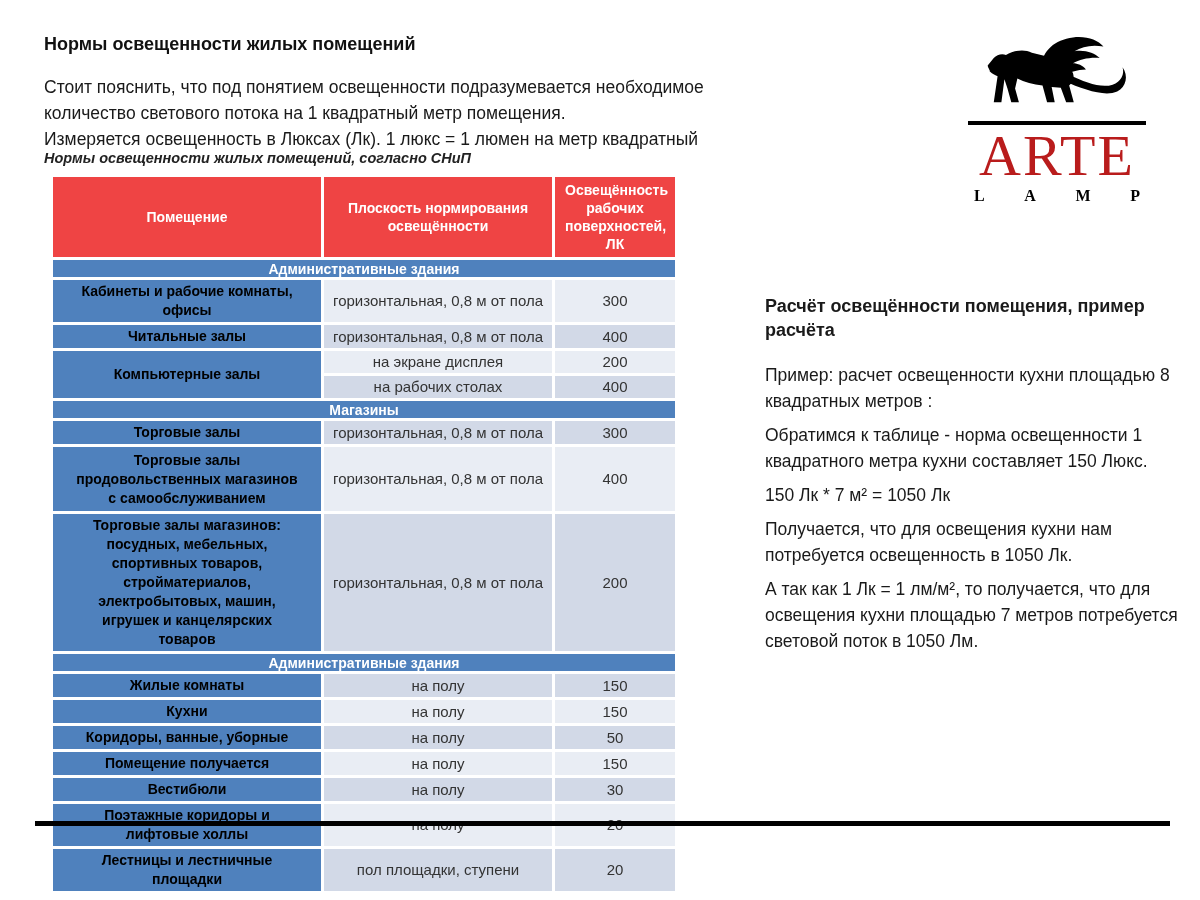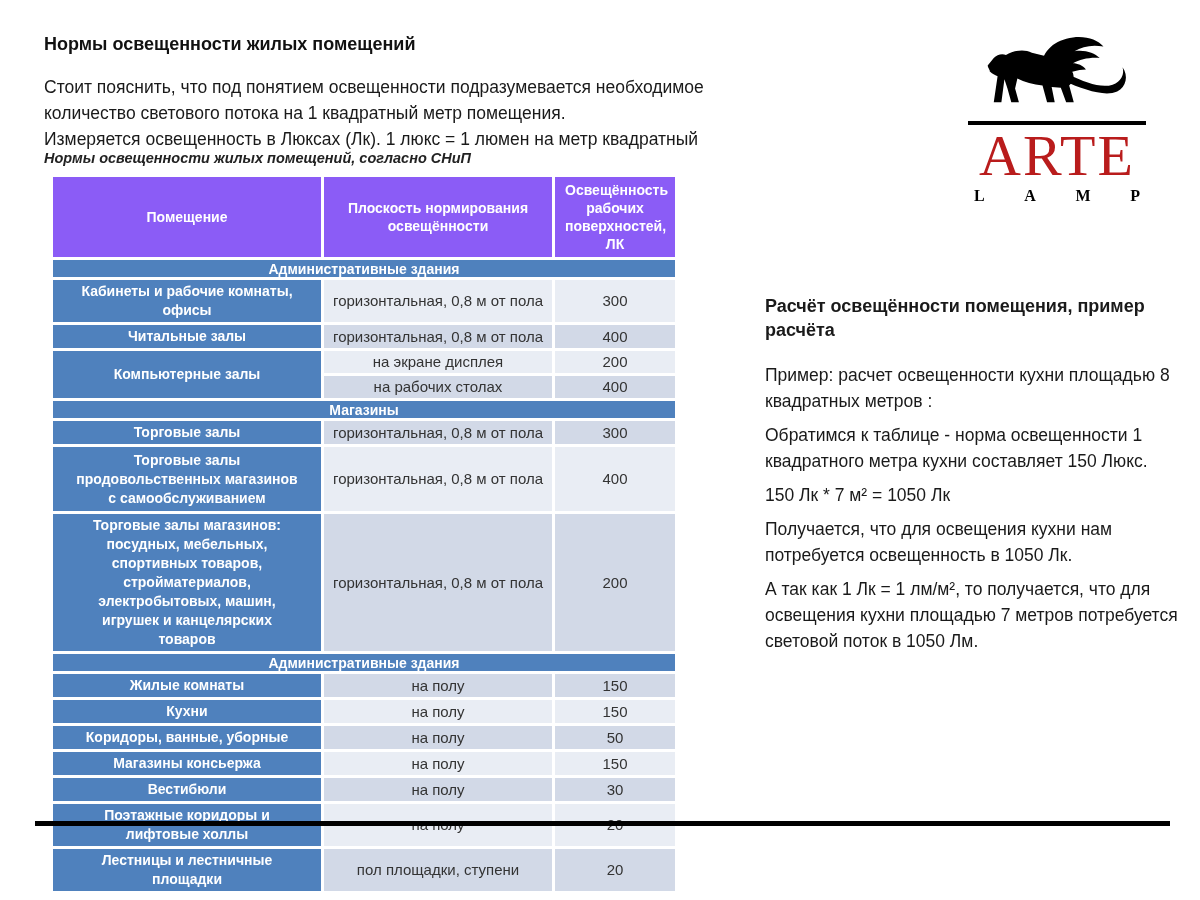--- a/index.html
+++ b/index.html
@@ -7,25 +7,25 @@
   .page { position:relative; width:1200px; height:900px; background:#fff; overflow:hidden; }
 
   .doc-title { position:absolute; left:44px; top:34px; font-size:18px; font-weight:bold; color:#111; }
   .intro { position:absolute; left:44px; top:74px; width:740px; font-size:17.5px; color:#1a1a1a; line-height:26px; }
   .table-caption { position:absolute; left:44px; top:150px; width:888px; text-align:left;
                    font-size:14.5px; font-style:italic; font-weight:bold; color:#222; }
 
   table.norms { position:absolute; left:50px; top:174px; width:628px;
                 border-collapse:separate; border-spacing:3px; table-layout:fixed; }
   table.norms td, table.norms th { overflow:hidden; }
-  th.hdr { background:#8b5cf6; color:#fff; font-size:14px; font-weight:bold; text-align:center;
+  th.hdr { background:#ef4444; color:#fff; font-size:14px; font-weight:bold; text-align:center;
            vertical-align:middle; height:74px; padding:4px 10px; line-height:18px; }
   td.section { background:#4f81bd; color:#fff; font-size:14px; font-weight:bold; text-align:center;
                height:17px; padding:0 4px; line-height:16px; }
-  td.room { background:#4f81bd; color:#ffffff; font-size:14px; font-weight:bold; text-align:center;
+  td.room { background:#4f81bd; color:#000000; font-size:14px; font-weight:bold; text-align:center;
             vertical-align:middle; padding:2px 20px; line-height:19px; }
   td.val { font-size:15px; color:#333; text-align:center; vertical-align:middle; padding:2px 8px; line-height:18px; }
   td.band-light { background:#e9edf4; }
   td.band-dark  { background:#d2d9e7; }
 
   .calc { position:absolute; left:765px; top:294px; width:418px; color:#1a1a1a; }
   .calc-heading { font-size:18px; font-weight:bold; line-height:24px; margin-bottom:20px; }
   .calc p { font-size:17.5px; line-height:26px; margin-bottom:8px; }
 
   .logo { position:absolute; left:968px; top:28px; width:178px; }
@@ -113,21 +113,21 @@
           <td class="room" style="height: 19px;">Кухни</td>
           <td class="val band-light">на полу</td>
           <td class="val band-light">150</td>
         </tr>
         <tr>
           <td class="room" style="height: 19px;">Коридоры, ванные, уборные</td>
           <td class="val band-dark">на полу</td>
           <td class="val band-dark">50</td>
         </tr>
         <tr>
-          <td class="room" style="height: 19px;">Магазины консьержа</td>
+          <td class="room" style="height: 19px;">Помещение получается</td>
           <td class="val band-light">на полу</td>
           <td class="val band-light">150</td>
         </tr>
         <tr>
           <td class="room" style="height: 19px;">Вестибюли</td>
           <td class="val band-dark">на полу</td>
           <td class="val band-dark">30</td>
         </tr>
         <tr>
           <td class="room" style="height: 36px;">Поэтажные коридоры и лифтовые холлы</td>

